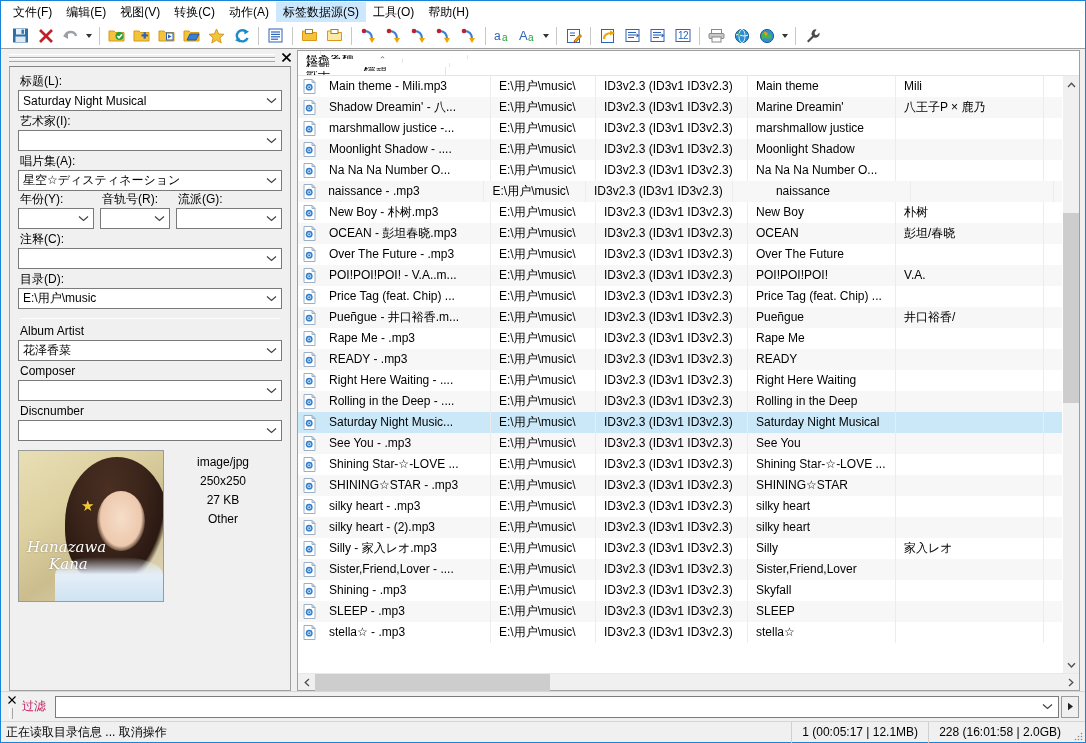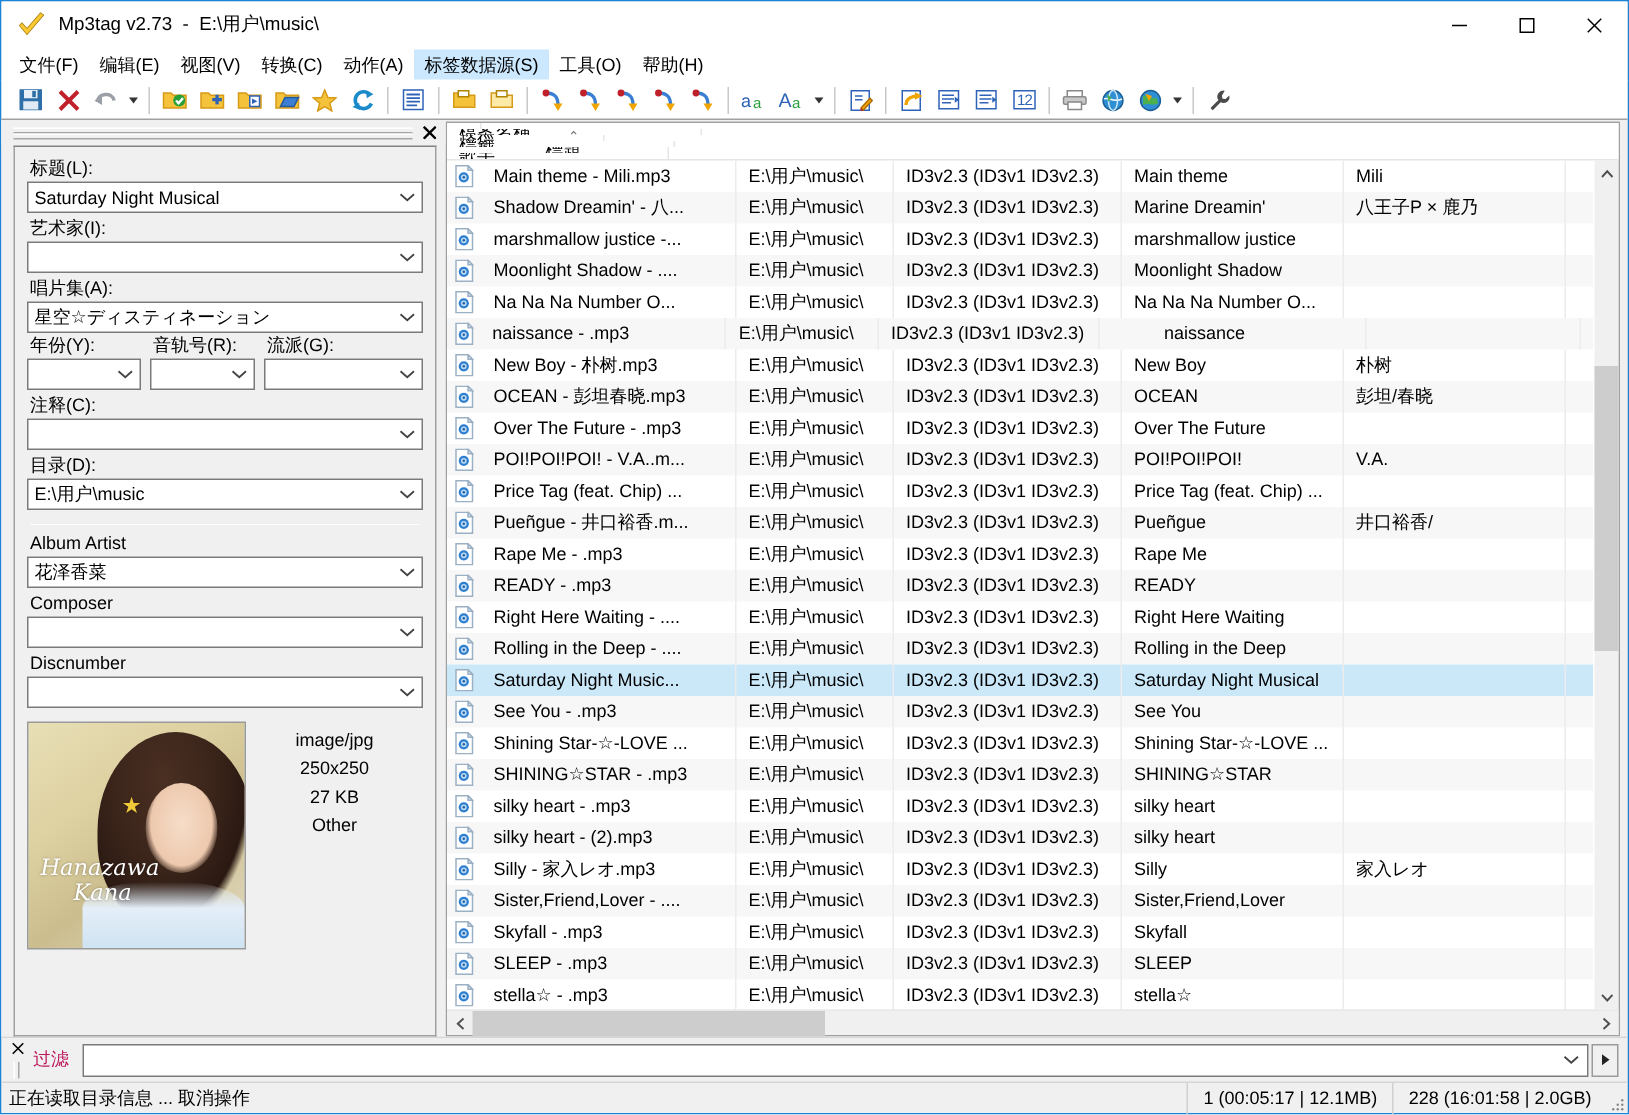--- a/index.html
+++ b/index.html
@@ -259,47 +259,20 @@
     padding: 0 10px; border-left: 1px solid #d0d0d0; height: 21px;
     display: flex; align-items: center; white-space: nowrap;
   }
   .sb-grip { width: 14px; height: 21px; position: relative; }
 </style>
 </head>
 <body>
 
 <div id="app">
 
-  <div class="titlebar">
-    <div class="title-icon">
-      <svg width="22" height="22" viewBox="0 0 22 22">
-        <path d="M3 11 L8 17 L19 4 L17 2.6 L8 13 L4.6 9.4 Z" fill="#f2b705" stroke="#9a6f00" stroke-width="0.7"></path>
-        <path d="M3 11 L8 17 L19 4 L17 2.6 L8 13 L4.6 9.4 Z" fill="#ffd34d" opacity="0.6"></path>
-      </svg>
-    </div>
-    <div class="title-text">Mp3tag v2.73  -  E:\用户\music\</div>
-    <div class="win-btns">
-      <div class="win-btn">
-        <svg width="12" height="12" viewBox="0 0 12 12">
-            <line x1="1" y1="6" x2="11" y2="6" stroke="#000" stroke-width="1"></line>
-          </svg>
-      </div>
-      <div class="win-btn">
-        <svg width="12" height="12" viewBox="0 0 12 12">
-            <rect x="1.5" y="1.5" width="9" height="9" fill="none" stroke="#000" stroke-width="1"></rect>
-          </svg>
-      </div>
-      <div class="win-btn">
-        <svg width="12" height="12" viewBox="0 0 12 12">
-            <line x1="1.5" y1="1.5" x2="10.5" y2="10.5" stroke="#000" stroke-width="1"></line>
-            <line x1="10.5" y1="1.5" x2="1.5" y2="10.5" stroke="#000" stroke-width="1"></line>
-          </svg>
-      </div>
-    </div>
-  </div>
 
   <div class="menubar" id="menubar">
       <div class="menu-item">文件(F)</div>
       <div class="menu-item">编辑(E)</div>
       <div class="menu-item">视图(V)</div>
       <div class="menu-item">转换(C)</div>
       <div class="menu-item">动作(A)</div>
       <div class="menu-item active">标签数据源(S)</div>
       <div class="menu-item">工具(O)</div>
       <div class="menu-item">帮助(H)</div>
@@ -1111,21 +1084,21 @@
             <div class="row">
               <div class="cell icocell" style="width: 23px;">
                 <svg width="13" height="15" viewBox="0 0 13 15">
                   <path d="M1 0.5 h8 l3 3 v11 h-11 Z" fill="#ffffff" stroke="#9bb0c4"></path>
                   <path d="M9 0.5 v3 h3 Z" fill="#dce7f1" stroke="#9bb0c4"></path>
                   <circle cx="6.2" cy="8.2" r="3.4" fill="#2f7fd0"></circle>
                   <circle cx="6.2" cy="8.2" r="1.9" fill="#bcd9f2"></circle>
                   <circle cx="6.2" cy="8.2" r="0.8" fill="#1f5e9e"></circle>
                 </svg>
               </div>
-              <span class="cell" style="width: 170px;">Skyfall - .mp3</span>
+              <span class="cell" style="width: 170px;">Shining - .mp3</span>
               <span class="cell" style="width: 105px;">E:\用户\music\</span>
               <span class="cell" style="width: 152px;">ID3v2.3 (ID3v1 ID3v2.3)</span>
               <span class="cell" style="width: 148px;">Skyfall</span>
               <span class="cell" style="width: 148px;"></span>
               <span class="cell" style="flex: 1 1 0%; border-right: none;"></span>
             </div>
             <div class="row alt">
               <div class="cell icocell" style="width: 23px;">
                 <svg width="13" height="15" viewBox="0 0 13 15">
                   <path d="M1 0.5 h8 l3 3 v11 h-11 Z" fill="#ffffff" stroke="#9bb0c4"></path>

